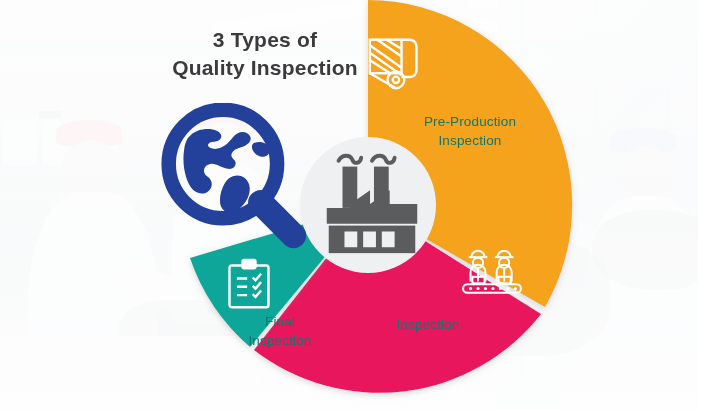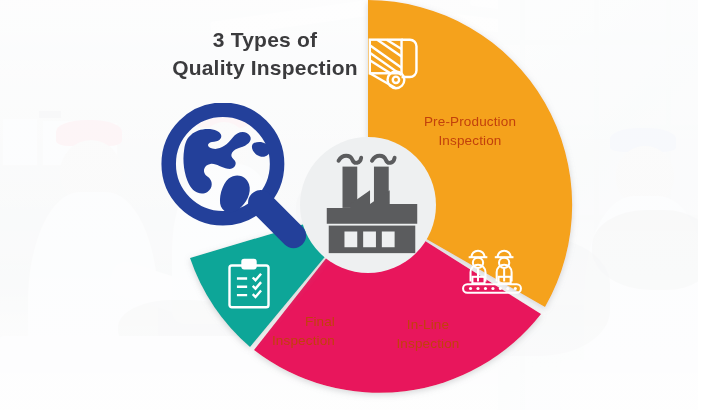--- a/index.html
+++ b/index.html
@@ -161,29 +161,29 @@
   }
   .donut-svg {
     position: absolute;
     left: 0; top: 0;
     overflow: visible;
   }
 
   
   .seg-label {
     position: absolute;
-    color: #c2410c;
+    color: #0f766e;
     font-size: 13.5px;
     line-height: 1.38;
     text-align: center;
     letter-spacing: .15px;
   }
   .label-pre   { left: 400px; top: 113px; width: 140px; }
   .label-inline{ left: 358px; top: 316px; width: 140px; }
-  .label-final { left: 225px; top: 313px; width: 110px; text-align: right; }
+  .label-final { left: 225px; top: 313px; width: 110px; }
 
   
   .globe-icon {
     position: absolute;
     left: 157px;
     top: 103px;
     width: 155px;
     height: 150px;
   }
   .factory-icon {
@@ -308,21 +308,20 @@
 
   <div style="position:absolute; left:300px; top:137px; width:136px; height:136px;
               border-radius:50%; background:#eef0f1; box-shadow:0 0 0 0 rgba(0,0,0,0);"></div>
 
   <div class="seg-label label-pre">
     <div>Pre-Production</div>
     <div>Inspection</div>
   </div>
 
   <div class="seg-label label-inline">
-    <div>In-Line</div>
     <div>Inspection</div>
   </div>
 
   <div class="seg-label label-final">
     <div>Final</div>
     <div>Inspection</div>
   </div>
 
   <svg class="seg-icon icon-roll" viewBox="0 0 60 64">
     <g fill="none" stroke="#ffffff" stroke-width="2.6">

